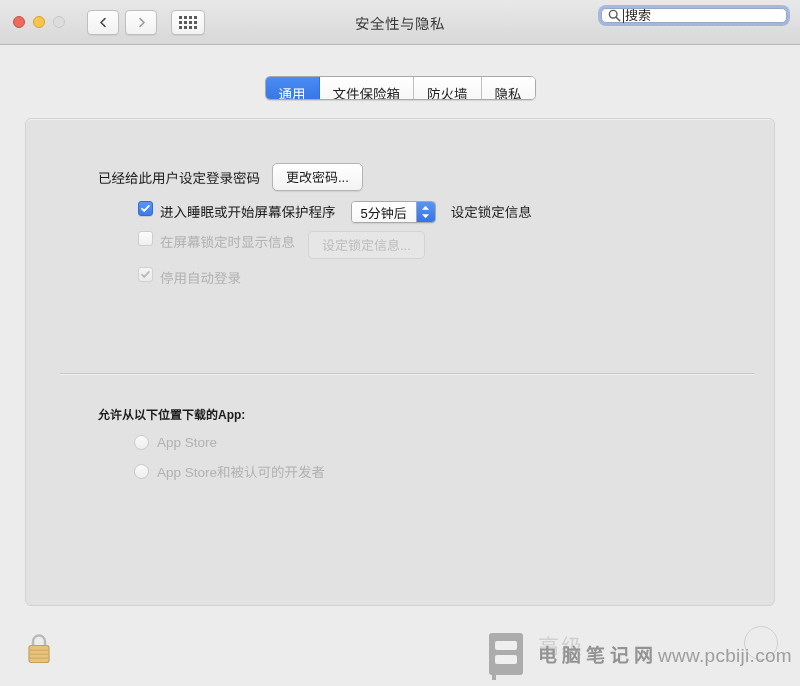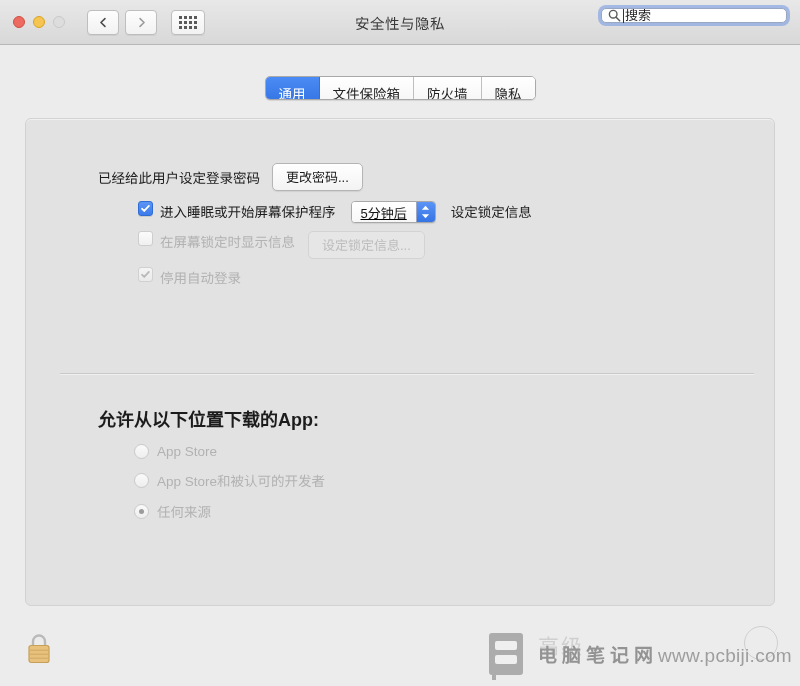--- a/index.html
+++ b/index.html
@@ -232,21 +232,20 @@
   .selwrap {
     display: flex;
     align-items: stretch;
     height: 22px;
     border-radius: 4px;
     border: 1px solid #a8a8a8;
     overflow: hidden;
     background: #fff;
     box-shadow: 0 1px 1px rgba(0,0,0,0.08);
     margin: 0 8px;
-    text-decoration: underline;
   }
   .selval {
     font-size: 13px;
     color: #151515;
     padding: 0 9px;
     display: flex; align-items: center;
     background: linear-gradient(to bottom,#ffffff,#f7f7f7);
     white-space: nowrap;
   }
   .selarrow {
@@ -268,21 +267,21 @@
     height: 1px;
     background: #c9c9c9;
     box-shadow: 0 1px 0 #f0f0f0;
   }
 
   
   .radiosec {
     position: absolute;
     left: 72px; top: 286px;
   }
-  .radiotitle { font-size: 18px; font-weight: 600; color: #1c1c1c; margin-bottom: 13px; }
+  .radiotitle { font-size: 12px; font-weight: 600; color: #1c1c1c; margin-bottom: 13px; }
   .radiolist { display: flex; flex-direction: column; gap: 11px; padding-left: 36px; }
   .radiorow { display: flex; align-items: center; gap: 8px; }
   .radio {
     width: 15px; height: 15px;
     flex: 0 0 15px;
     border-radius: 50%;
     background: linear-gradient(to bottom, #fafafa, #eeeeee);
     border: 1px solid #c9c9c9;
     display: flex; align-items: center; justify-content: center;
   }
@@ -465,26 +464,20 @@
         <div class="radiorow">
           <span class="radio"></span>
           <span class="lbl dim">App Store</span>
         </div>
 
         <div class="radiorow">
           <span class="radio"></span>
           <span class="lbl dim">App Store和被认可的开发者</span>
         </div>
 
-        <div class="radiorow">
-          <span class="radio on">
-              <span class="dot"></span>
-            </span>
-          <span class="lbl dim">任何来源</span>
-        </div>
       </div>
     </div>
   </div>
 
   <div class="footer">
 
     <div class="lockwrap">
       <svg class="lock" viewBox="0 0 28 34">
         <path d="M8 14 V9.5 A6 6 0 0 1 20 9.5 V14" fill="none" stroke="#b9b9b9" stroke-width="2.4"></path>
         <rect x="4" y="13.5" width="20" height="17" rx="2.2" fill="#e8c27c" stroke="#c79f57" stroke-width="1.2"></rect>

